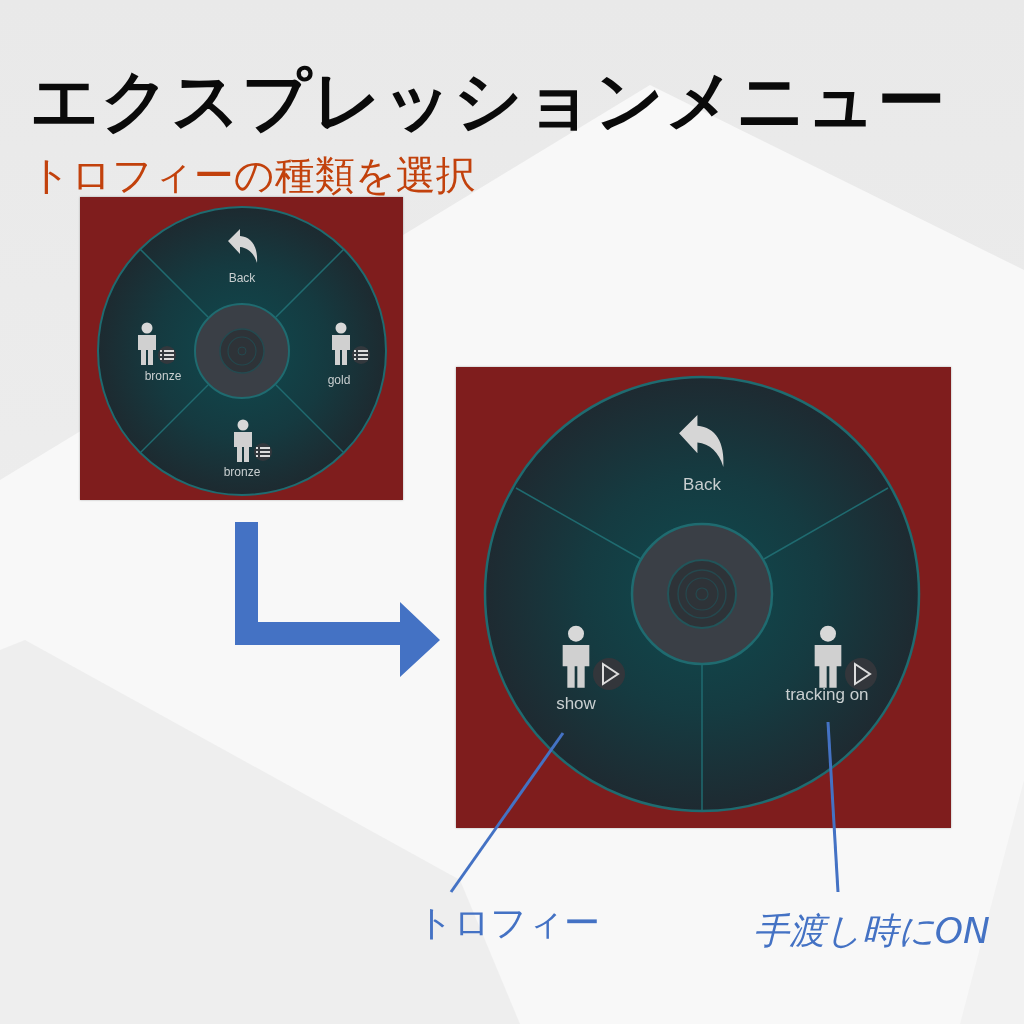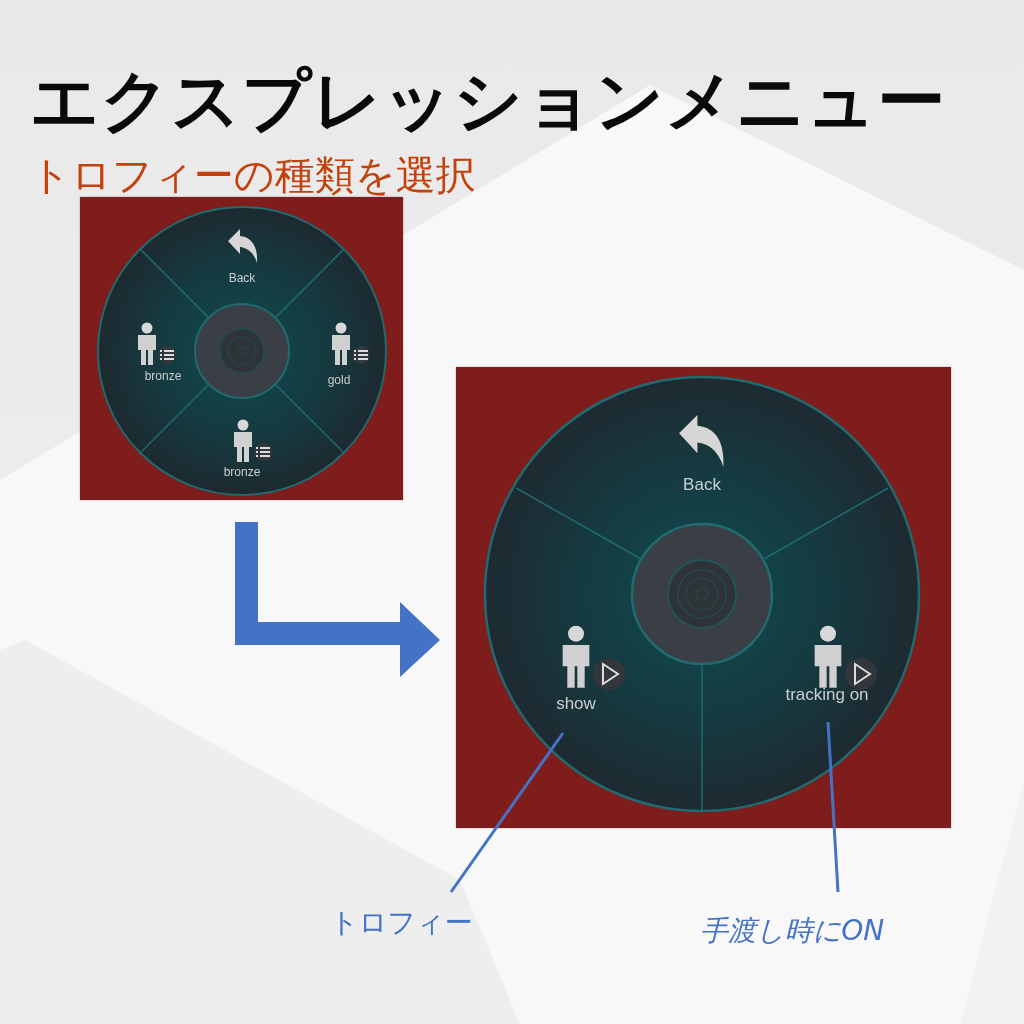--- a/index.html
+++ b/index.html
@@ -54,22 +54,22 @@
       font-family: "Liberation Sans", sans-serif;
     }
     .panel-small .menu-label { font-size: 12px; }
     .panel-large .menu-label { font-size: 17px; }
 
     .icon-abs { position: absolute; }
 
     .arrow-svg { position: absolute; left: 0; top: 0; pointer-events: none; }
 
     .note {
-      position: absolute; color: #4472c4; white-space: nowrap; text-align: left;
-      font-size: 28px; line-height: 46px;
+      position: absolute; color: #4472c4; white-space: nowrap; text-align: right;
+      font-size: 36px; line-height: 46px;
     }
     .note-show { left: 330px; top: 900px; width: 270px; }
     .note-tracking { left: 700px; top: 908px; width: 290px; font-style: italic; }
   </style>
 </head>
 <body>
 
 <div class="bg-layer">
   <div class="bg-sheet-a"></div>
   <div class="bg-sheet-b"></div>

